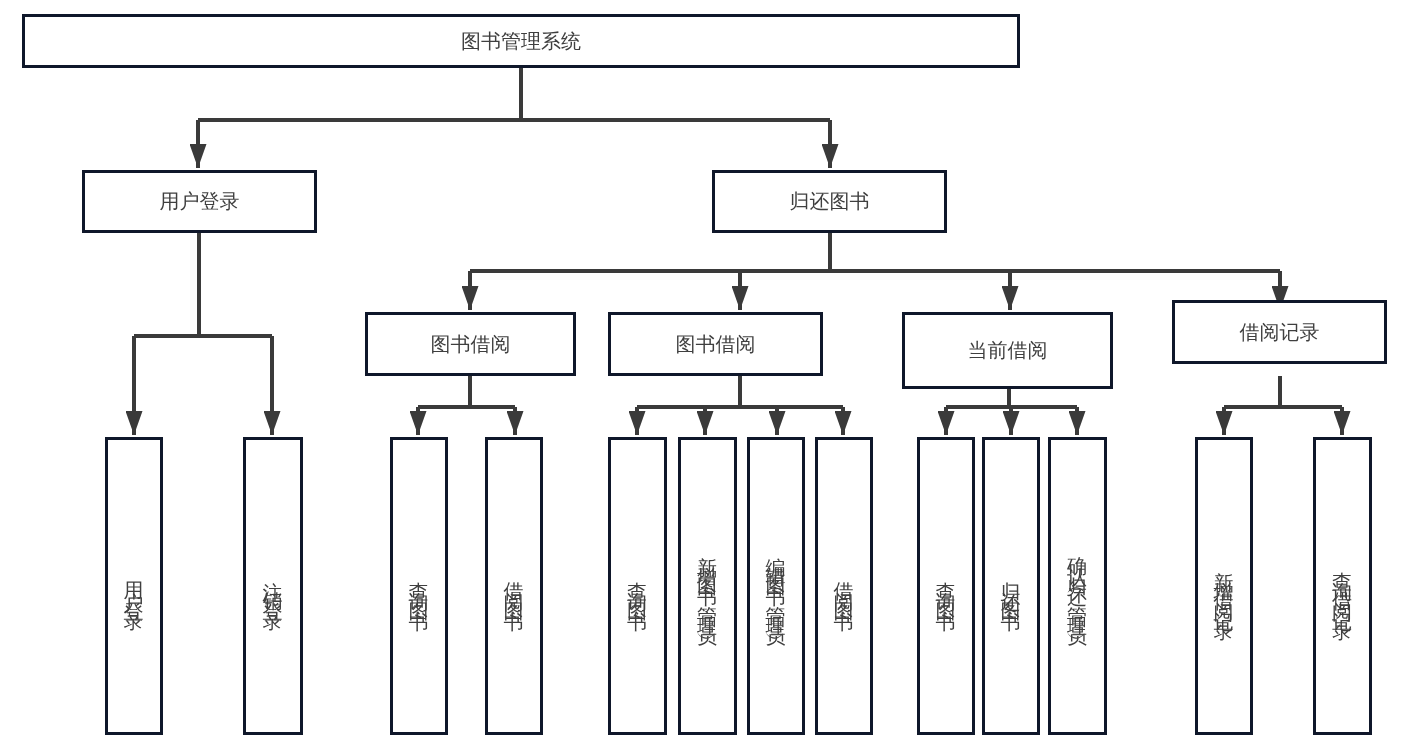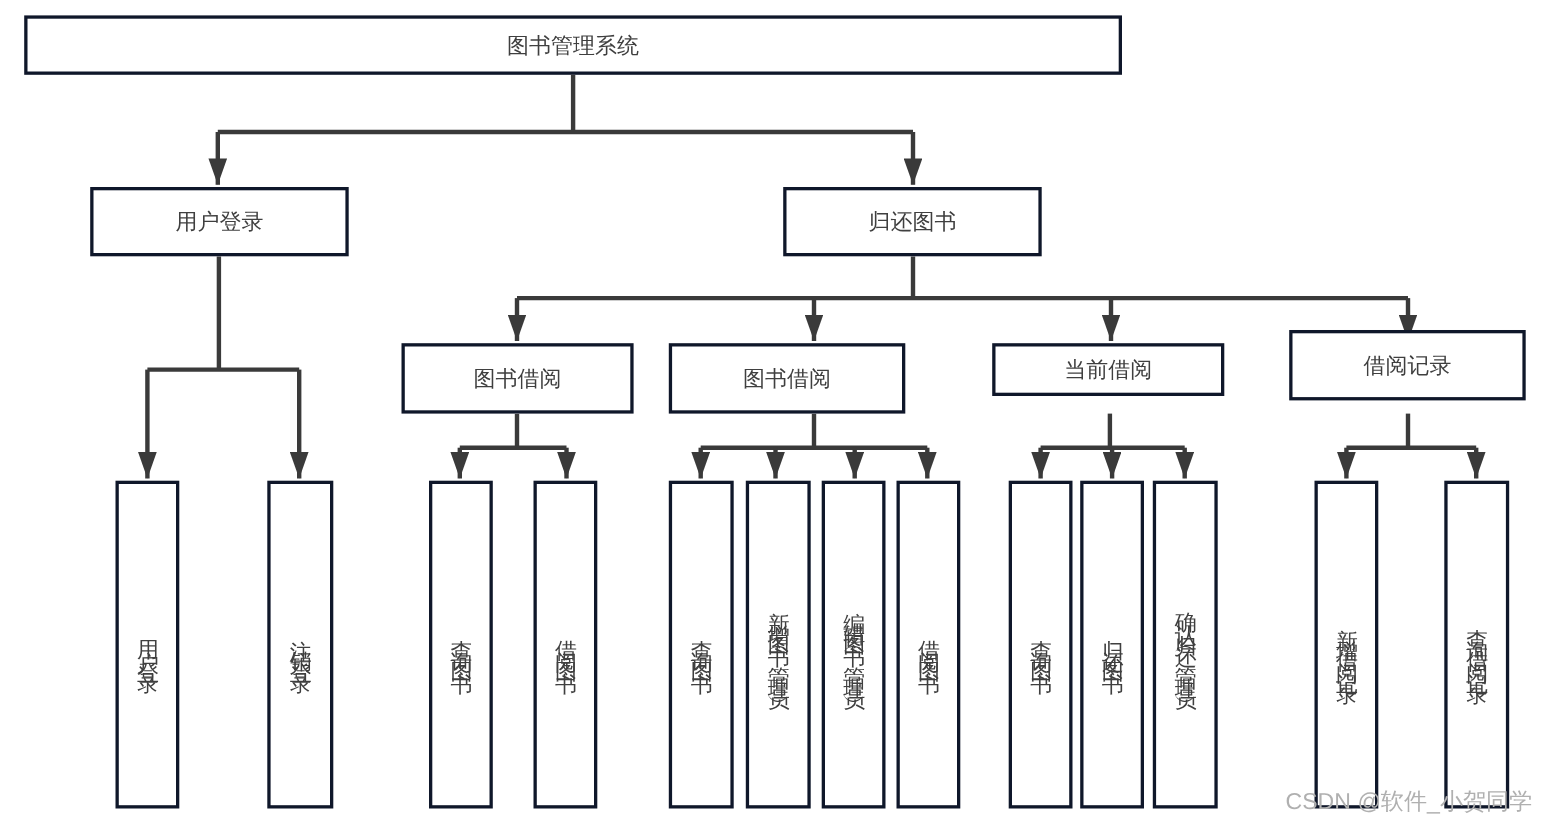--- a/index.html
+++ b/index.html
@@ -94,36 +94,35 @@
     </g>
   </svg>
 
   <div class="box" style="left:22px;top:14px;width:998px;height:54px">图书管理系统</div>
 
   <div class="box" style="left:82px;top:170px;width:235px;height:63px">用户登录</div>
   <div class="box" style="left:712px;top:170px;width:235px;height:63px">归还图书</div>
 
   <div class="box" style="left:365px;top:312px;width:211px;height:64px">图书借阅</div>
   <div class="box" style="left:608px;top:312px;width:215px;height:64px">图书借阅</div>
-  <div class="box" style="left:902px;top:312px;width:211px;height:48px">当前借阅</div>
+  <div class="box" style="left:902px;top:312px;width:211px;height:77px">当前借阅</div>
   <div class="box" style="left:1172px;top:300px;width:215px;height:64px">借阅记录</div>
 
   <div class="box v" style="left:105px;top:437px;width:58px;height:298px">用户登录</div>
   <div class="box v" style="left:243px;top:437px;width:60px;height:298px">注销登录</div>
 
   <div class="box v" style="left:390px;top:437px;width:58px;height:298px">查询图书</div>
   <div class="box v" style="left:485px;top:437px;width:58px;height:298px">借阅图书</div>
 
   <div class="box v" style="left:608px;top:437px;width:59px;height:298px">查询图书</div>
   <div class="box v" style="left:678px;top:437px;width:59px;height:298px">新增图书（管理员）</div>
   <div class="box v" style="left:747px;top:437px;width:58px;height:298px">编辑图书（管理员）</div>
   <div class="box v" style="left:815px;top:437px;width:58px;height:298px">借阅图书</div>
 
   <div class="box v" style="left:917px;top:437px;width:58px;height:298px">查询图书</div>
   <div class="box v" style="left:982px;top:437px;width:58px;height:298px">归还图书</div>
   <div class="box v" style="left:1048px;top:437px;width:59px;height:298px">确认归还（管理员）</div>
 
   <div class="box v" style="left:1195px;top:437px;width:58px;height:298px">新增借阅记录</div>
   <div class="box v" style="left:1313px;top:437px;width:59px;height:298px">查询借阅记录</div>
 
-  <div id="watermark">CSDN @软件_小贺同学</div>
 
 </div>
 
 </body></html>

